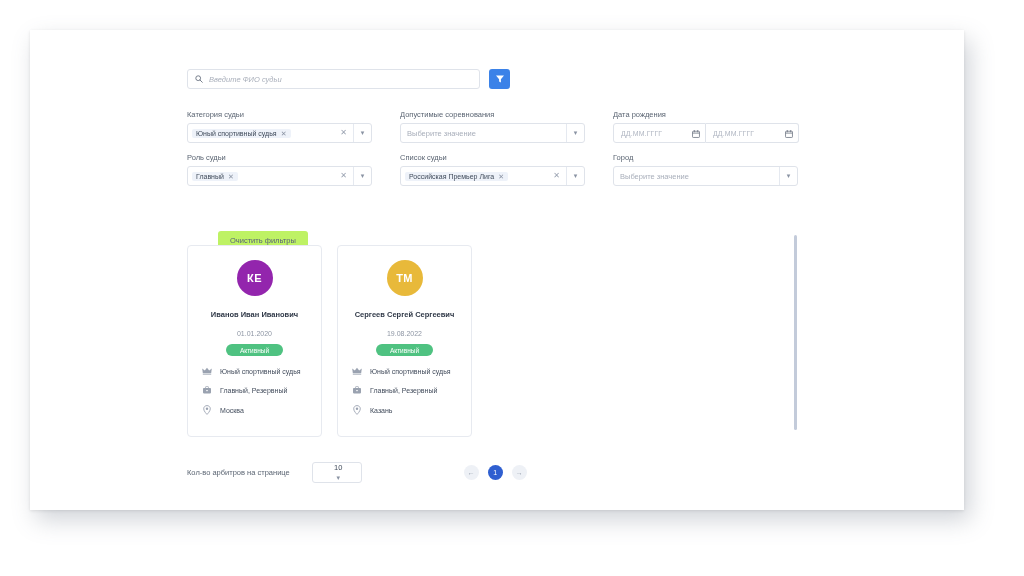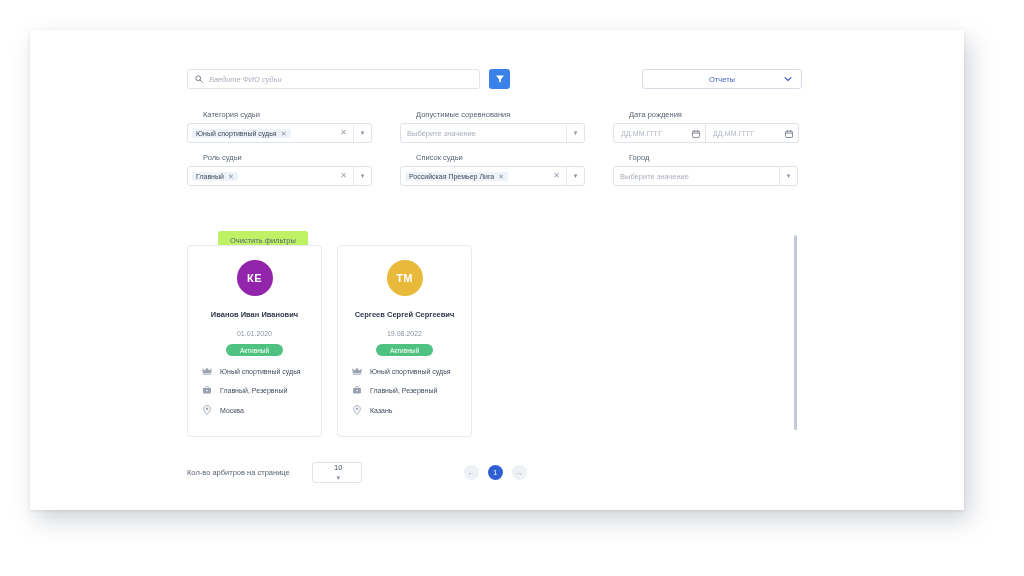--- a/index.html
+++ b/index.html
@@ -149,21 +149,20 @@
   }
   .frow { display: flex; gap: 0; margin-bottom: 10px; }
   .fcol { width: 213px; }
   .fcol.dates { width: 194px; }
   .flabel {
     font-size: 7.5px;
     color: #5a6472;
     margin-bottom: 4px;
     display: block;
     white-space: nowrap;
-    margin-left: 16px;
   }
   .fselect {
     height: 20px;
     border: 1px solid #dfe3ea;
     border-radius: 3px;
     background: #ffffff;
     display: flex;
     align-items: center;
     width: 185px;
     position: relative;
@@ -364,28 +363,20 @@
           </span>
           <span class="sph">Введите ФИО судьи</span>
         </div>
         <div class="filter-btn">
           <svg width="10" height="10" viewBox="0 0 10 10">
             <path d="M1 1.6 H9 L5.9 5.2 V8.6 L4.1 7.6 V5.2 Z" fill="#ffffff"></path>
           </svg>
         </div>
       </div>
 
-      <div class="reports-btn">
-        <span class="reports-label">Отчеты</span>
-        <span class="reports-caret">
-          <svg width="8" height="5" viewBox="0 0 8 5">
-            <path d="M1 1 L4 4 L7 1" fill="none" stroke="#4b63c7" stroke-width="1.1" stroke-linecap="round" stroke-linejoin="round"></path>
-          </svg>
-        </span>
-      </div>
 
       <div class="filters">
 
         <div class="frow">
 
           <div class="fcol">
             <span class="flabel">Категория судьи</span>
             <div class="fselect">
               <div class="body">
                 <span class="chip">

